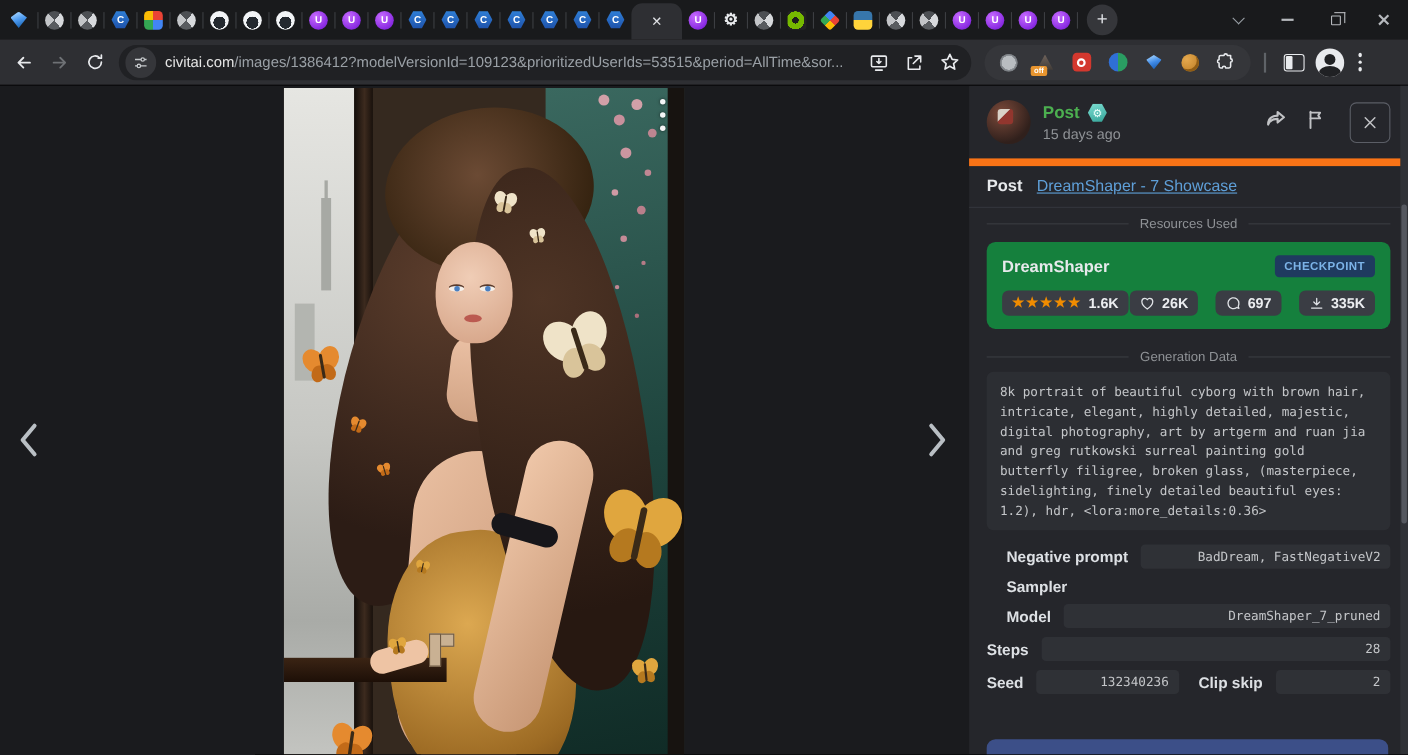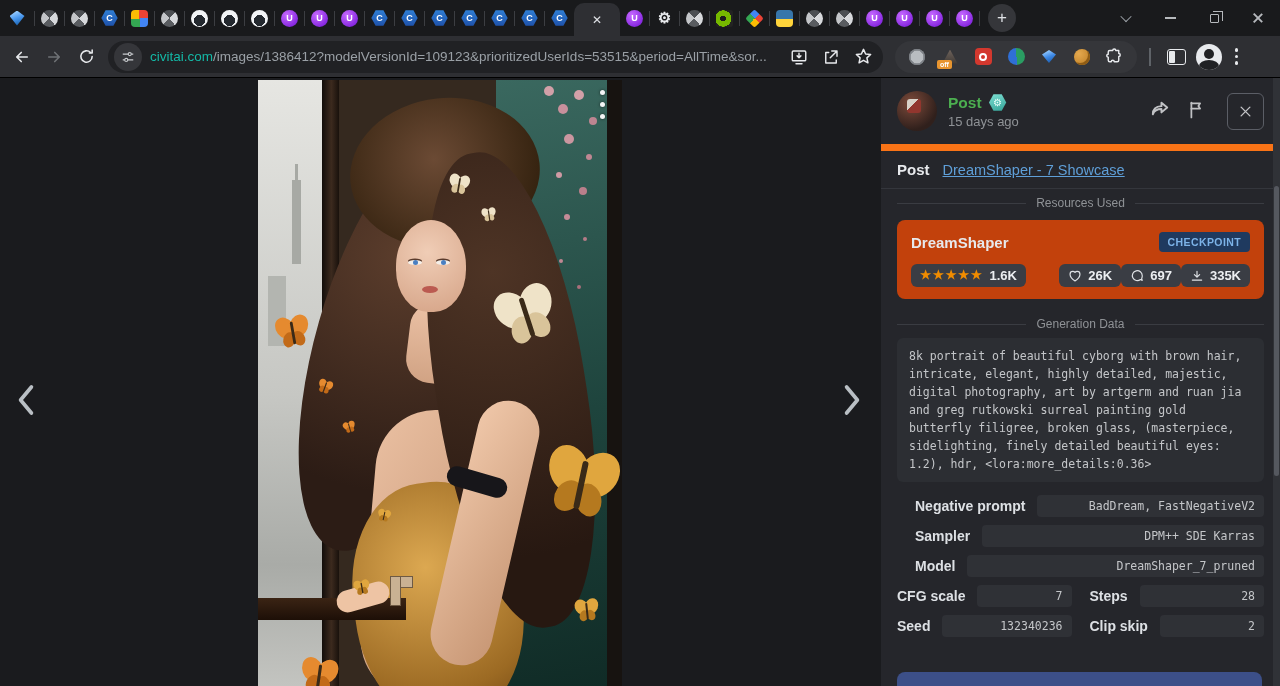--- a/index.html
+++ b/index.html
@@ -37,21 +37,21 @@
   .sh-x::before,.sh-x::after { content:""; position:absolute; left:5px; top:0; width:1.6px; height:12px; background:#b6b9bd; }
   .sh-x::before { transform:rotate(45deg);} .sh-x::after{ transform:rotate(-45deg);}
 
   
   .toolbar { position:absolute; left:0; top:36px; width:1280px; height:42px; background:#2e2f33; display:flex; align-items:center; border-bottom:1px solid #000; }
   .navbtn { width:32px; height:32px; display:flex; align-items:center; justify-content:center; border-radius:50%; }
   .toolbar svg { display:block; }
   .omnibox { height:32px; flex:0 0 775px; margin-left:6px; background:#202124; border-radius:16px; display:flex; align-items:center; padding:0 10px 0 6px; }
   .siteinfo { width:28px; height:28px; display:flex; align-items:center; justify-content:center; border-radius:50%; background:#35363a; }
   .urltext { margin-left:8px; font-size:13.5px; color:#9aa0a6; white-space:nowrap; overflow:hidden; flex:1; }
-  .urltext .dom { color:#14b8a6; }
+  .urltext .dom { color:#e5e5e5; }
   .omniicons { display:flex; align-items:center; gap:14px; margin-left:10px; }
   .extbar { height:32px; margin-left:12px; background:#35363a; border-radius:16px; display:flex; align-items:center; gap:15px; padding:0 13px; }
   .exticon { position:relative; width:18px; height:18px; display:flex; align-items:center; justify-content:center; }
   .ext-globe { width:16px; height:16px; border-radius:50%; background:radial-gradient(circle,#b9bdc1 55%,#8d9196 56%); box-shadow:inset 0 0 0 1px #7c8085; }
   .ext-fox { width:15px; height:14px; background:linear-gradient(180deg,#6e625a,#3f3a36); clip-path:polygon(50% 0,100% 100%,0 100%); }
   .offbadge { position:absolute; left:-4px; bottom:-3px; background:#e8952f; color:#fff; font:700 7px "Liberation Sans",sans-serif; padding:1px 3px; border-radius:2px; }
   .ext-red-o { width:17px; height:17px; border-radius:4px; background:#d3382e; display:flex; align-items:center; justify-content:center; }
   .ext-red-o i { width:8px; height:8px; border:2px solid #fff; border-radius:50%; }
   .ext-bluecircle { width:17px; height:17px; border-radius:50%; background:conic-gradient(#2a9d62 0 50%,#2f6fd6 50%); display:flex; align-items:center; justify-content:center; color:#fff; font:700 10px "Liberation Sans",sans-serif; }
   .ext-gem { width:14px; height:13px; background:linear-gradient(160deg,#9fd1ff 10%,#3f8ae6 50%,#11509e); clip-path:polygon(50% 0,100% 34%,50% 100%,0 34%); }
@@ -113,28 +113,28 @@
   .u-badge { width:18px; height:18px; background:linear-gradient(160deg,#7fe0d4,#2e9e93); clip-path:polygon(27% 4%,73% 4%,98% 50%,73% 96%,27% 96%,2% 50%); display:flex; align-items:center; justify-content:center; color:#eafffb; font-size:10px; }
   .u-time { margin-top:2px; font-size:13px; color:#8f9296; }
   .sb-actions { margin-left:auto; display:flex; align-items:center; gap:15px; }
   .sb-closebtn { width:37px; height:37px; border:1px solid #5b5e66; border-radius:6px; display:flex; align-items:center; justify-content:center; margin-left:4px; }
   .post-row { display:flex; align-items:center; gap:13px; padding:10px 16px; border-top:7px solid #f97316; border-bottom:1px solid #34363c; }
   .post-label { font-size:15px; font-weight:700; color:#e7e9ec; }
   .post-link { font-size:14.5px; color:#5f9fd8; text-decoration:underline; cursor:pointer; white-space:nowrap; }
   .seclabel { display:flex; align-items:center; gap:10px; margin:7px 16px 0; }
   .seclabel .ln { flex:1; height:1px; background:#3a3c42; }
   .seclabel .tx { font-size:12px; color:#8f9296; white-space:nowrap; }
-  .res-card { margin:10px 16px 0; background:#c2410c; border-radius:8px; padding:12px 14px; }
+  .res-card { margin:10px 16px 0; background:#15803d; border-radius:8px; padding:12px 14px; }
   .res-top { display:flex; align-items:center; justify-content:space-between; }
   .res-name { font-size:15px; font-weight:700; color:#e7e9ec; }
   .chk-badge { background:#1f3a5f; color:#7cb3e8; font-size:10.5px; font-weight:700; letter-spacing:.4px; padding:4px 9px; border-radius:4px; }
   .res-stats { display:flex; align-items:center; justify-content:space-between; margin-top:12px; }
   .pill { display:flex; align-items:center; gap:6px; background:#3a3d44; border-radius:6px; padding:4px 9px; font-size:13px; font-weight:700; color:#eceef1; }
   .stars { color:#f08c00; font-size:12.5px; letter-spacing:1.5px; line-height:1; }
-  .statgroup { display:flex; gap:0; }
+  .statgroup { display:flex; gap:16px; }
   .prompt-head { display:flex; align-items:center; gap:10px; margin:8px 16px 0; }
   .prompt-title { font-size:16px; font-weight:700; color:#e7e9ec; }
   .mode-badge { background:#2b3d63; color:#9ec3ff; font-size:10px; font-weight:700; letter-spacing:.4px; padding:3px 8px; border-radius:4px; }
   .ph-spacer { flex:1; }
   .prompt-block { margin:7px 16px 0; background:#2c2e33; border-radius:6px; padding:9px 12px; font-family:"DejaVu Sans Mono",monospace; font-size:11.5px; line-height:1.57; color:#c4c6c9; }
   .fields { margin:13px 16px 0; }
   .frow { display:flex; align-items:center; margin-bottom:8px;padding-left:18px; }
   .flabel { font-size:14px; font-weight:700; color:#dde0e4; margin-right:12px; white-space:nowrap; }
   .fval { flex:1; background:#2f3136; border-radius:4px; padding:4px 9px; text-align:right; font-family:"DejaVu Sans Mono",monospace; font-size:11.5px; color:#c4c6c9; white-space:nowrap; overflow:hidden; }
   .halfrow { display:flex; gap:18px; margin-bottom:8px; }
@@ -585,34 +585,29 @@
     <div class="fields" id="fieldsBox">
         <div class="frow">
           <div class="hcell" style="flex: 1 1 0%;">
             <span class="flabel">Negative prompt</span>
             <span class="fval">BadDream, FastNegativeV2</span>
           </div>
         </div>
         <div class="frow">
           <div class="hcell" style="flex: 1 1 0%;">
             <span class="flabel">Sampler</span>
-            <span class="fval">DPM++ SDE Karras</span>
           </div>
         </div>
         <div class="frow">
           <div class="hcell" style="flex: 1 1 0%;">
             <span class="flabel">Model</span>
             <span class="fval">DreamShaper_7_pruned</span>
           </div>
         </div>
         <div class="halfrow">
-          <div class="hcell">
-            <span class="flabel">CFG scale</span>
-            <span class="fval">7</span>
-          </div>
           <div class="hcell">
             <span class="flabel">Steps</span>
             <span class="fval">28</span>
           </div>
         </div>
         <div class="halfrow">
           <div class="hcell">
             <span class="flabel">Seed</span>
             <span class="fval">132340236</span>
           </div>

